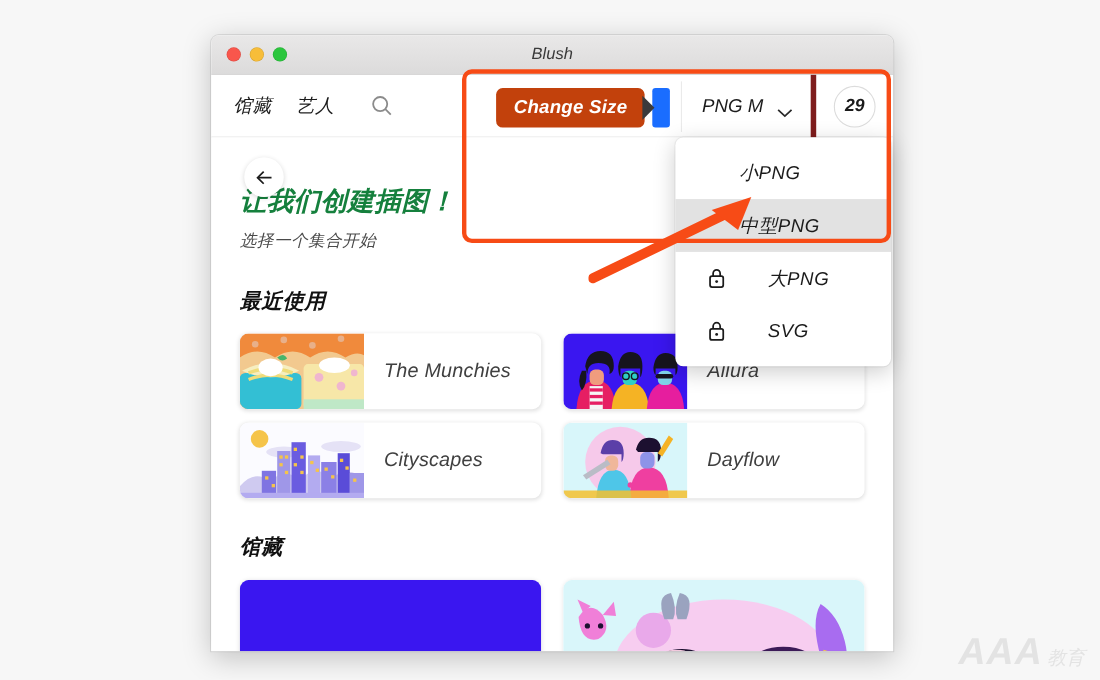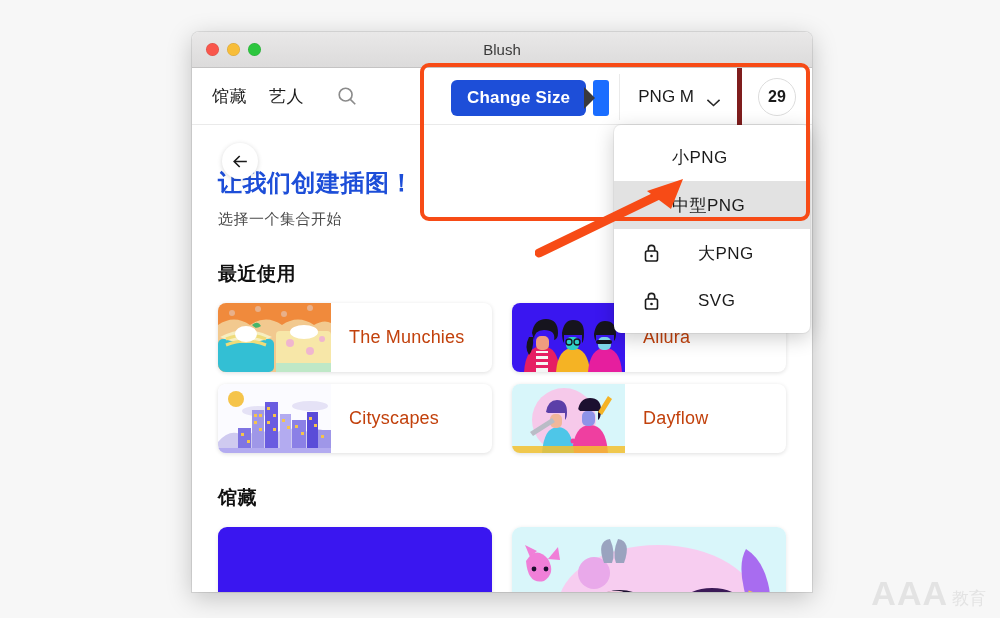--- a/index.html
+++ b/index.html
@@ -2,21 +2,21 @@
 <html><head>
 <meta charset="utf-8">
 <style>
   * { box-sizing: border-box; margin: 0; padding: 0; }
   html, body {
     width: 1000px; height: 618px;
     background: #f7f7f7;
     font-family: "Liberation Sans", "DejaVu Sans", sans-serif;
     overflow: hidden;
   }
-  #root { position: relative; width: 1000px; height: 618px; }
+  #root { position: relative; width: 1000px; height: 618px; font-style: italic; }
 
   
   .window {
     position: absolute; left: 192px; top: 32px;
     width: 620px; height: 560px;
     background: #ffffff;
     border-radius: 7px 7px 0 0;
     box-shadow: 0 6px 26px rgba(0,0,0,.22), 0 0 0 1px rgba(0,0,0,.09);
     overflow: hidden;
   }
@@ -73,35 +73,35 @@
   .content { padding: 18px 26px 0 26px; }
 
   .back-btn {
     width: 36px; height: 36px; border-radius: 50%;
     background: #fff; box-shadow: 0 1px 5px rgba(0,0,0,.16);
     display: flex; align-items: center; justify-content: center;
     margin-bottom: -12px; margin-left: 4px; position: relative; z-index: 3;
   }
   .back-btn svg { width: 19px; height: 19px; color: #1b1b1b; }
 
-  .h1 { font-size: 24px; font-weight: 700; color: #1d4ed8; letter-spacing: .5px; }
+  .h1 { font-size: 24px; font-weight: 700; color: #15803d; letter-spacing: .5px; }
   .sub { margin-top: 11px; font-size: 15px; color: #4a4a4a; letter-spacing: .5px; }
   .section-title { margin-top: 32px; font-size: 19px; font-weight: 700; color: #111; letter-spacing: .5px; }
 
   .grid { margin-top: 16px; display: grid; grid-template-columns: 1fr 1fr; gap: 12px 20px; }
 
   .card {
     display: flex; align-items: stretch; height: 69px;
     background: #fff; border-radius: 8px;
     box-shadow: 0 1px 4px rgba(0,0,0,.13); overflow: hidden;
   }
   .thumb { width: 113px; flex: 0 0 113px; position: relative; overflow: hidden; }
   .card-label {
     display: flex; align-items: center; padding-left: 18px;
-    font-size: 18px; color: #c2410c; letter-spacing: .2px;
+    font-size: 18px; color: #404040; letter-spacing: .2px;
   }
 
   .big-grid { margin-top: 16px; display: grid; grid-template-columns: 1fr 1fr; gap: 20px; }
   .big-card { height: 115px; border-radius: 9px; overflow: hidden; position: relative;
               box-shadow: 0 1px 4px rgba(0,0,0,.10); }
 
   
   .vscroll { position: absolute; right: 3px; top: 48px; width: 6px; height: 118px;
              background: #c9c9c9; border-radius: 3px; }
 
@@ -123,21 +123,21 @@
   .dd-item.has-lock .dd-text { }
 
   
   .tooltip-wrap { position: absolute; left: 451px; top: 80px; z-index: 60; height: 36px; }
   .tooltip-blue {
     position: absolute; left: 142px; top: 0; width: 16px; height: 36px;
     background: #1a6dff; border-radius: 3px;
   }
   .tooltip {
     position: relative; height: 36px; padding: 0 16px;
-    background: #1d4ed8; color: #fff; border-radius: 6px;
+    background: #c2410c; color: #fff; border-radius: 6px;
     display: flex; align-items: center;
     font-size: 17px; font-weight: 700; letter-spacing: .2px;
   }
   .tooltip::after {
     content: ""; position: absolute; right: -9px; top: 7px;
     width: 0; height: 0;
     border-top: 11px solid transparent; border-bottom: 11px solid transparent;
     border-left: 11px solid #3a3a3c;
   }
 

